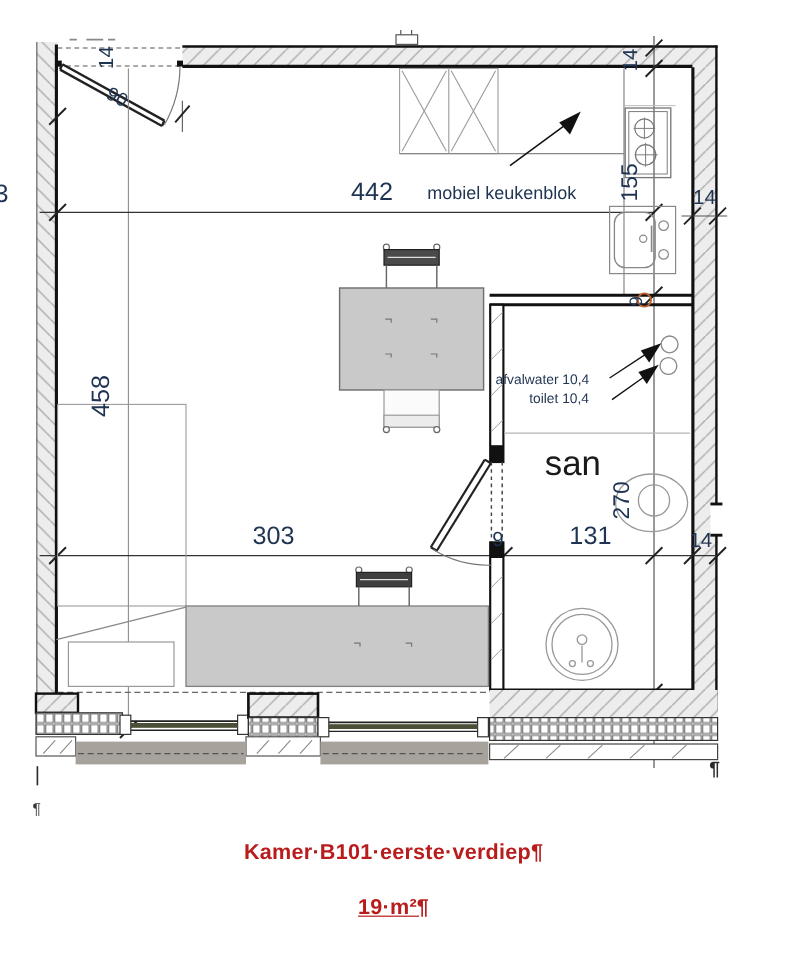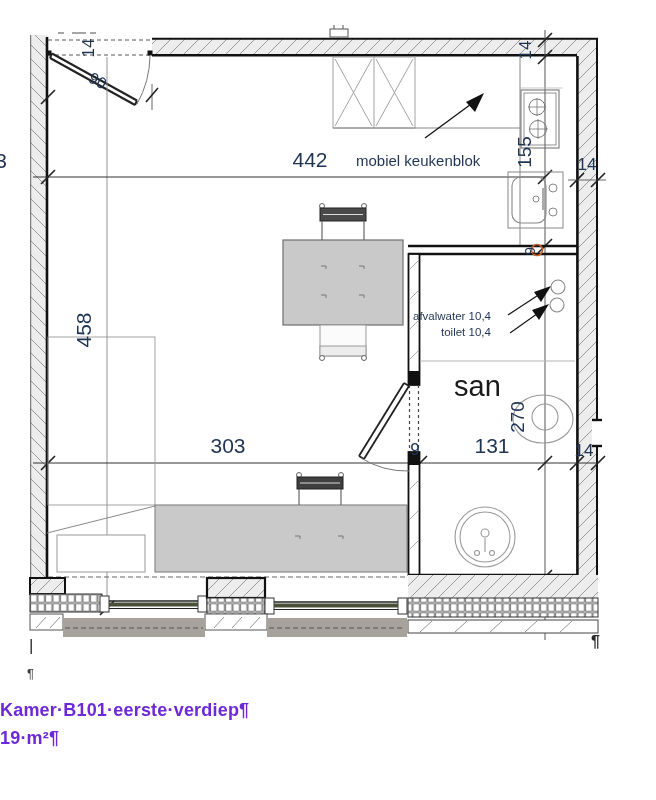--- a/index.html
+++ b/index.html
@@ -3,24 +3,24 @@
 <meta charset="utf-8">
 <style>
   html,body{margin:0;padding:0;background:#fff;}
   #page{position:relative;width:656px;height:800px;background:#fff;overflow:hidden;
         font-family:"Liberation Sans",sans-serif;}
   #plan-wrap{position:absolute;left:0;top:0;width:656px;height:660px;}
   .mark{position:absolute;color:#2b2b2b;font-family:"Liberation Sans",sans-serif;}
   #cursor-mark{left:29px;top:636px;font-size:17px;font-weight:400;}
   #pilcrow-left{left:27px;top:666px;font-size:13px;color:#3a3a3a;}
   #pilcrow-right{left:591px;top:633px;font-size:16px;font-weight:700;}
-  .caption{position:absolute;left:0;width:656px;color:#6d28d9;
+  .caption{position:absolute;left:0;width:656px;text-align:center;color:#b91c1c;
            font-weight:700;font-size:18px;letter-spacing:.2px;}
   #caption1{top:700px;}
-  #caption2{top:728px;}
+  #caption2{top:746px;text-decoration:underline;}
   text{font-family:"Liberation Sans",sans-serif;}
   .dim{fill:#1f3352;}
   .note{fill:#1f3352;}
 </style>
 </head>
 <body>
 
 <div id="page">
 
 <div id="plan-wrap">

